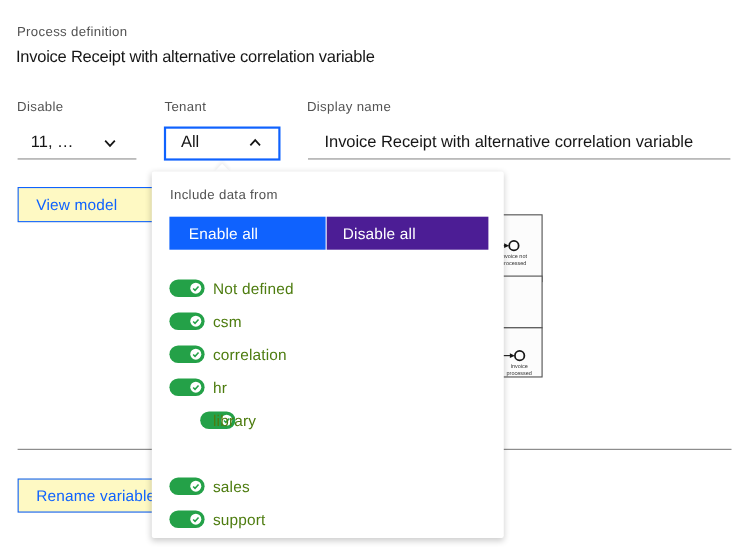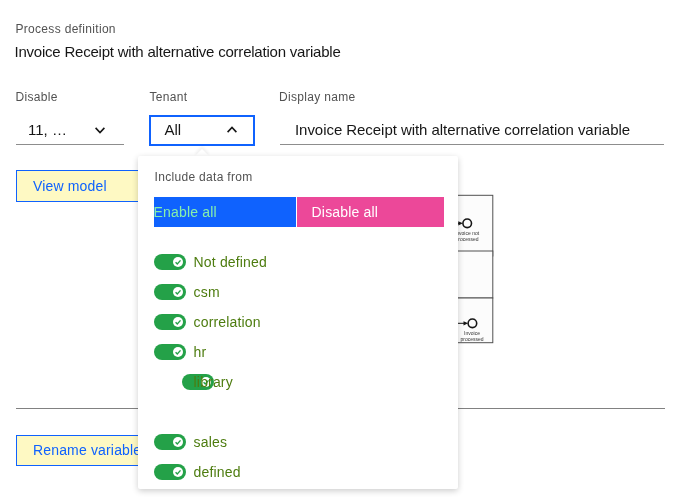--- a/index.html
+++ b/index.html
@@ -62,22 +62,22 @@
 </svg>
 
 <div class="abs" style="left:16px;top:407.6px;width:648.5px;height:1.5px;background:#818181;"></div>
 
 <div class="btn" style="left:16px;top:434.5px;width:165px;height:31px;">Rename variable</div>
 
 <div class="abs" style="left:196.5px;top:151px;width:10px;height:10px;background:#fff;transform:rotate(45deg);box-shadow:-2px -2px 3px rgba(0,0,0,.06);z-index:4;"></div>
 
 <div class="abs" style="left:137.6px;top:155.5px;width:320.4px;height:333px;background:#fff;border-radius:2px;box-shadow:0 2px 6px rgba(0,0,0,.2);z-index:5;">
   <div class="lbl" style="left:16.9px;top:13.3px;">Include data from</div>
-  <div class="abs" style="left:16px;top:41px;width:142px;height:30px;background:#0f62fe;color:#86efac;font-size:14px;letter-spacing:.16px;display:flex;align-items:center;">Enable all</div>
-  <div class="abs" style="left:159px;top:41px;width:147px;height:30px;background:#ec4899;color:#fff;font-size:14px;letter-spacing:.16px;display:flex;align-items:center;padding-left:15px;">Disable all</div>
+  <div class="abs" style="left:16px;top:41px;width:142px;height:30px;background:#0f62fe;color:#ffffff;font-size:14px;letter-spacing:.16px;display:flex;align-items:center;padding-left:18px;">Enable all</div>
+  <div class="abs" style="left:159px;top:41px;width:147px;height:30px;background:#4c1d95;color:#fff;font-size:14px;letter-spacing:.16px;display:flex;align-items:center;padding-left:15px;">Disable all</div>
 
   <div class="abs" style="left:16px;top:98.3px;width:290px;height:16px;">
     <span class="toggle">
         <span class="knob">
           <svg width="10" height="10" viewBox="0 0 10 10">
             <path d="M2.6 5.2 L4.3 6.9 L7.5 3.4" fill="none" stroke="#24a148" stroke-width="1.4"></path>
           </svg>
         </span>
       </span>
     <span class="trow-label">Not defined</span>
@@ -133,15 +133,15 @@
     <span class="trow-label">sales</span>
   </div>
   <div class="abs" style="left:16px;top:308.3px;width:290px;height:16px;">
     <span class="toggle">
         <span class="knob">
           <svg width="10" height="10" viewBox="0 0 10 10">
             <path d="M2.6 5.2 L4.3 6.9 L7.5 3.4" fill="none" stroke="#24a148" stroke-width="1.4"></path>
           </svg>
         </span>
       </span>
-    <span class="trow-label">defined</span>
+    <span class="trow-label">support</span>
   </div>
 </div>
 
 </body></html>

